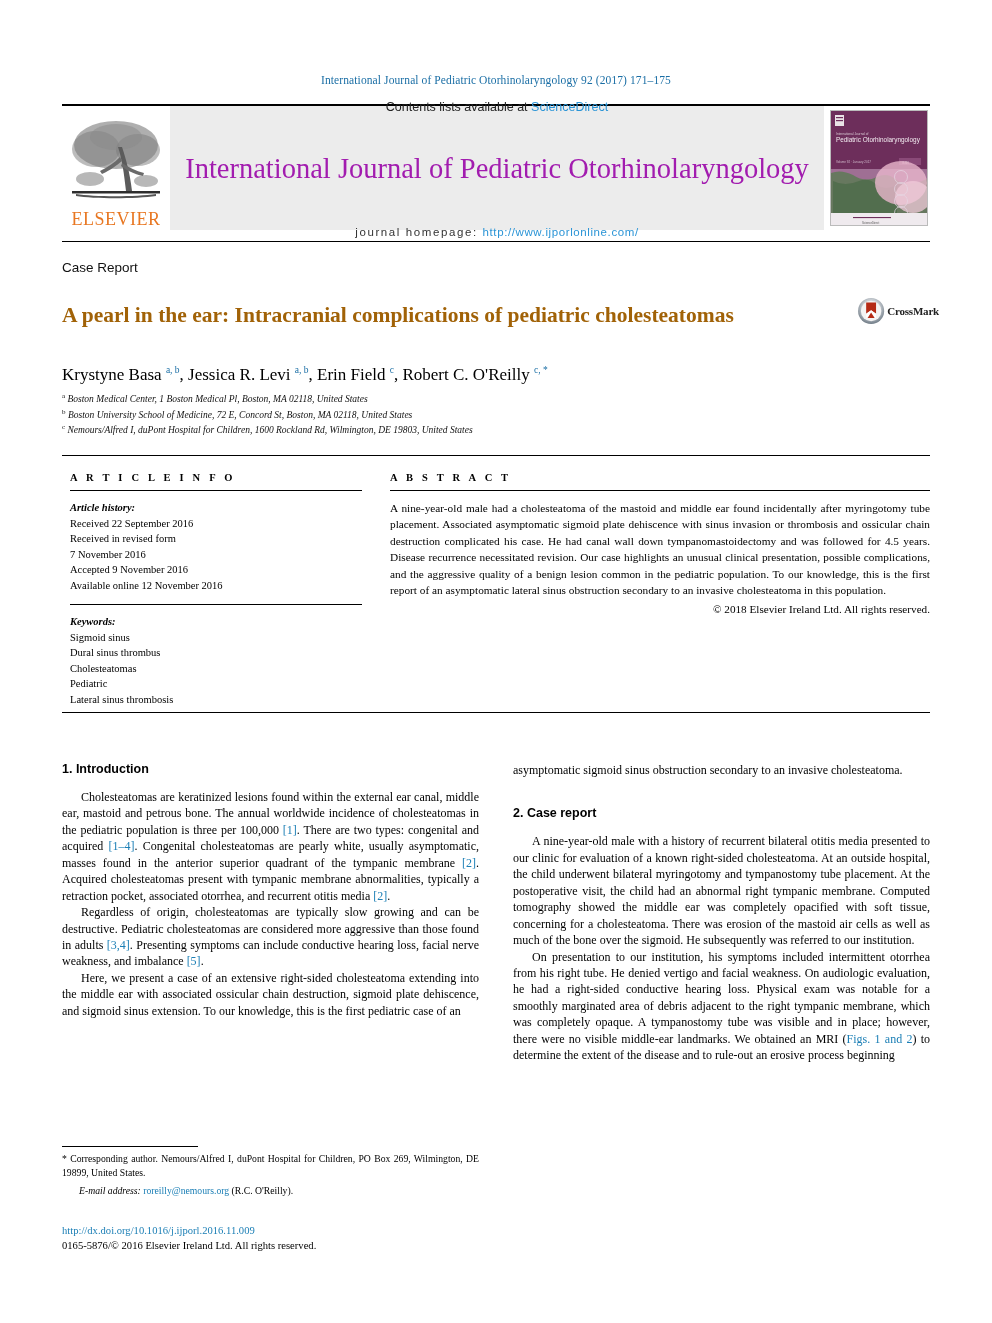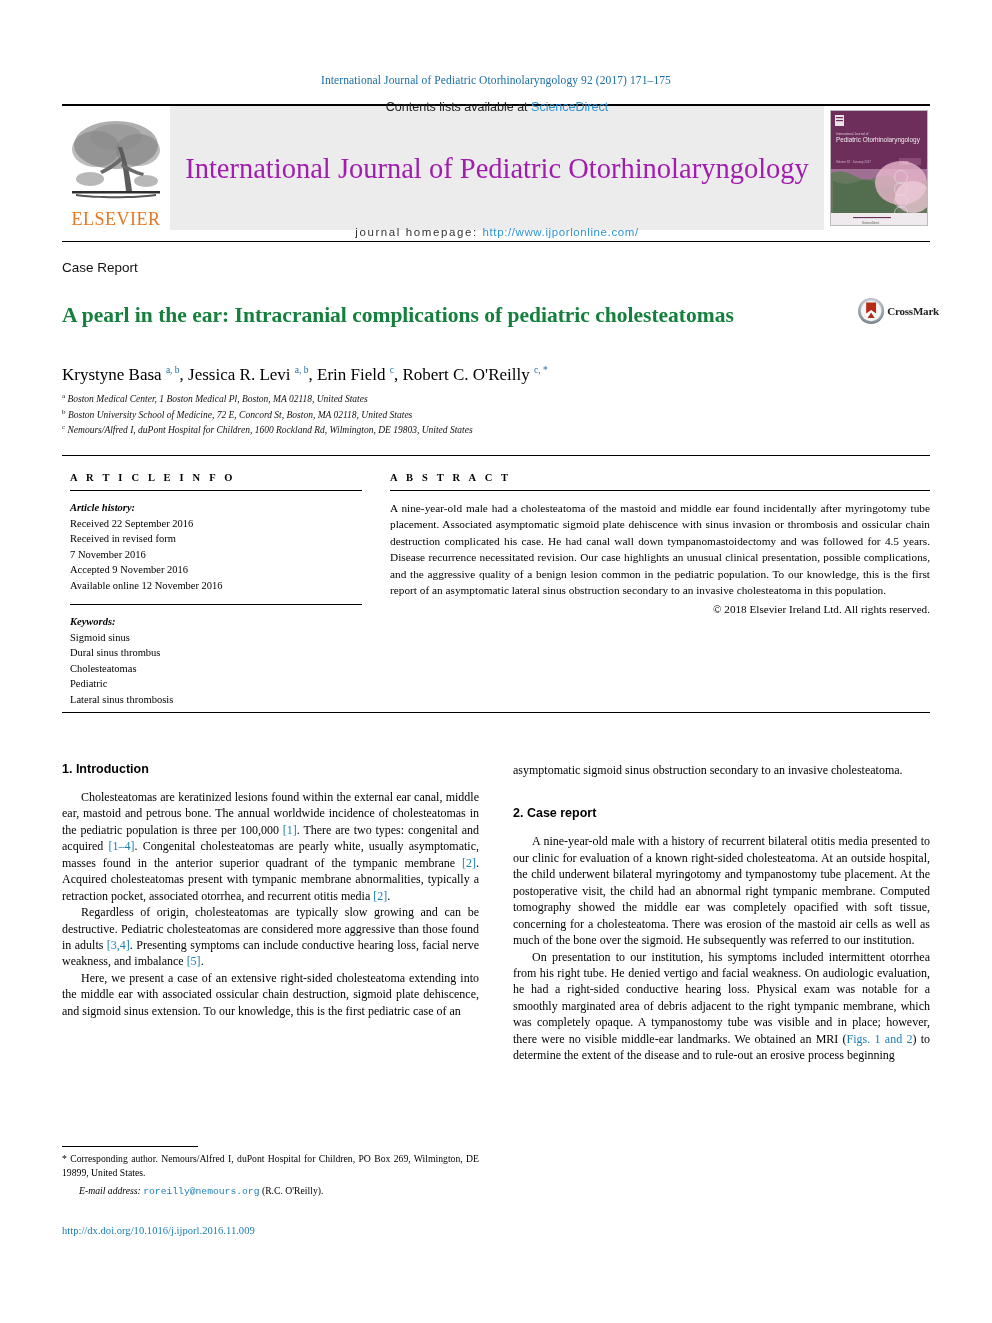--- a/index.html
+++ b/index.html
@@ -134,21 +134,21 @@
     color: #111;
   }
   .article-title {
     position: absolute;
     top: 288px;
     left: 62px;
     width: 700px;
     font-family: "Liberation Serif", serif;
     font-size: 21.5px;
     line-height: 1.30;
-    color: #15803d;
+    color: #a16207;
   }
   .crossmark {
     position: absolute;
     top: 288px;
     left: 857px;
     width: 82px;
     height: 46px;
     display: flex;
     align-items: center;
   }
@@ -308,21 +308,21 @@
     font-size: 9.7px;
     line-height: 1.45;
     text-align: justify;
     color: #000;
   }
   .footnote .email-line {
     text-indent: 17px;
     margin-top: 4px;
   }
   .footnote .ital { font-style: italic; }
-  .link-blue { color: #1a7eb5; font-family: Liberation Mono, monospace; }
+  .link-blue { color: #1a7eb5; }
   .doi-block {
     position: absolute;
     top: 1223px;
     left: 62px;
     width: 440px;
     font-family: "Liberation Serif", serif;
     font-size: 10.6px;
     line-height: 1.42;
   }
   .doi-block .doi { color: #1a7eb5; }
@@ -495,15 +495,16 @@
     </div>
     <div class="email-line">
       <span class="ital">E-mail address:</span>
       <span class="link-blue">roreilly@nemours.org</span>
       <span>(R.C. O'Reilly).</span>
     </div>
   </div>
 
   <div class="doi-block">
     <div class="doi">http://dx.doi.org/10.1016/j.ijporl.2016.11.009</div>
+    <div>0165-5876/© 2016 Elsevier Ireland Ltd. All rights reserved.</div>
   </div>
 
 </div>
 
 </body></html>

